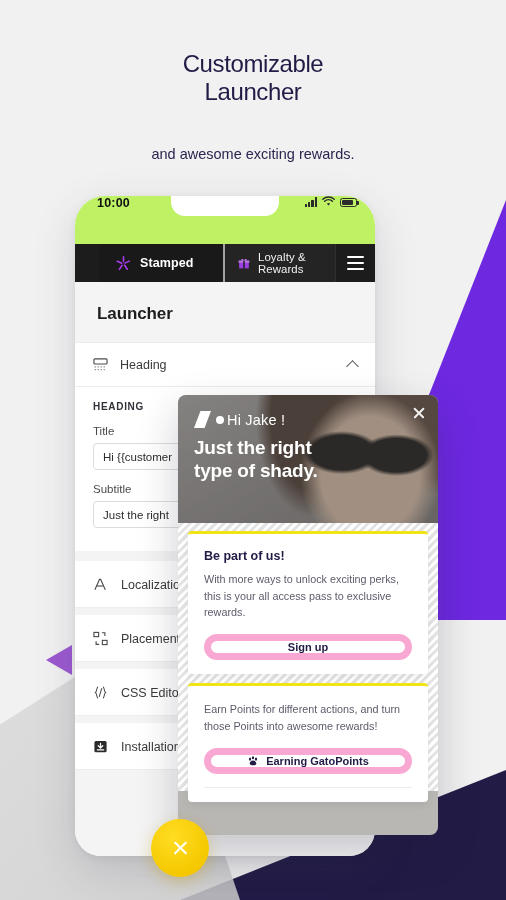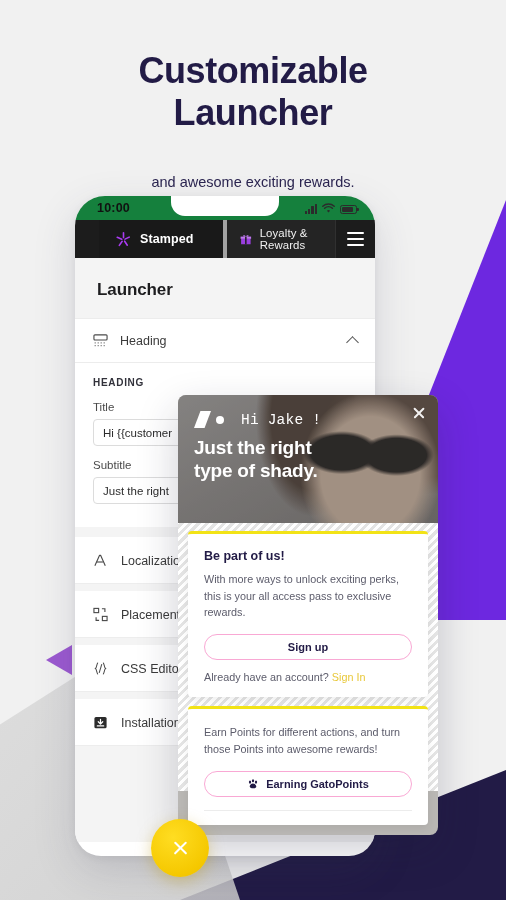--- a/index.html
+++ b/index.html
@@ -51,40 +51,40 @@
     clip-path: polygon(0% 0%, 100% 0%, 50% 100%);
   }
 
   
   .headline {
     position: absolute; left: 0; right: 0; top: 50px;
     text-align: center;
     color: #221b46;
   }
   .headline h1 {
-    font-size: 36px; line-height: 1.16; font-weight: bold;
+    font-size: 24px; line-height: 1.16; font-weight: normal;
     letter-spacing: -0.4px;
   }
   .headline p {
     margin-top: 17px;
     font-size: 14.5px; line-height: 1.45; color: #2b2550;
   }
 
   
   .phone {
     position: absolute; left: 75px; top: 196px;
     width: 300px; height: 660px;
     background: #ffffff;
     border-radius: 30px 30px 26px 26px;
     box-shadow: 0 14px 42px rgba(60,60,90,.17), 0 2px 8px rgba(0,0,0,.06);
     overflow: hidden;
   }
   .statusbar {
-    position: relative; height: 24px; background: #15803d;
-    display: flex; align-items: center; justify-content: space-between;
+    position: relative; height: 48px; background: #bef264;
+    display: flex; align-items: flex-start; justify-content: space-between;
     padding: 0 18px 0 22px;
   }
   .status-time { font-size: 12.5px; font-weight: bold; color: #111; letter-spacing: .2px; }
   .notch {
     position: absolute; left: 50%; transform: translateX(-50%); top: 0;
     width: 108px; height: 20px; background: #fff;
     border-radius: 0 0 14px 14px;
   }
   .status-icons { display: flex; align-items: flex-end; gap: 5px; }
   .sig { display: flex; align-items: flex-end; gap: 1.2px; height: 10px; }
@@ -104,21 +104,21 @@
   
   .navbar { height: 38px; background: #1c1c1c; display: flex; align-items: stretch; padding-left: 24px; }
   .nav-brand {
     flex: 0 0 124px; display: flex; align-items: center; gap: 7px;
     padding-left: 15px; background: #191919;
   }
   .brand-text { color: #fff; font-size: 12.5px; font-weight: bold; letter-spacing: .1px; }
   .nav-loyalty {
     flex: 1; display: flex; align-items: center; gap: 8px;
     padding-left: 13px; background: #242424;
-    border-left: 4px solid #a3a3a3;
+    border-left: 2px solid #a3a3a3;
   }
   .loyalty-text { color: #f2f2f2; font-size: 11.4px; letter-spacing: .1px; }
   .nav-burger {
     flex: 0 0 40px; display: flex; flex-direction: column;
     align-items: center; justify-content: center; gap: 4px;
     background: #1c1c1c; border-left: 1px solid #303030;
   }
   .nav-burger span { display: block; width: 17px; height: 1.8px; background: #fff; border-radius: 1px; }
 
   
@@ -184,21 +184,21 @@
     background:
       radial-gradient(ellipse 54px 30px at 63% 45%, #1b1715 0 58%, rgba(27,23,21,0) 72%),
       radial-gradient(ellipse 52px 29px at 84% 47%, #1b1715 0 58%, rgba(27,23,21,0) 72%),
       radial-gradient(ellipse 90px 105px at 74% 62%, #c9a990 0 55%, rgba(201,169,144,0) 78%),
       radial-gradient(ellipse 130px 86px at 96% 24%, #5b4336 0 60%, rgba(91,67,54,0) 80%),
       radial-gradient(ellipse 70px 120px at 52% 18%, #4a362b 0 60%, rgba(74,54,43,0) 82%),
       linear-gradient(150deg, #9a9795 0%, #85817f 45%, #6f6b69 100%);
   }
   .hero-scrim { position: absolute; inset: 0; background: rgba(85,82,80,.30); }
   .hero-content { position: absolute; left: 16px; top: 16px; right: 16px; }
-  .hero-greet { display: flex; align-items: center; gap: 17px; font-family: Liberation Mono, monospace; }
+  .hero-greet { display: flex; align-items: center; gap: 3px; }
   .hero-logo { display: flex; align-items: center; gap: 5px; }
   .logo-slash {
     width: 17px; height: 17px; background: #fff;
     clip-path: polygon(38% 0%, 100% 0%, 62% 100%, 0% 100%);
   }
   .logo-dot { width: 8px; height: 8px; border-radius: 50%; background: #fff; }
   .hero-hi { color: #fff; font-size: 14.5px; letter-spacing: .2px; }
   .hero-title {
     margin-top: 9px; color: #fff; font-size: 19px;
     font-weight: bold; line-height: 1.2; letter-spacing: -.2px;
@@ -229,21 +229,21 @@
     box-shadow: 0 3px 9px rgba(0,0,0,.07);
   }
   .card + .card { margin-top: 9px; }
   .card-title {
     font-size: 12.5px; font-weight: bold; color: #221b46; margin-bottom: 8px;
   }
   .card-text {
     font-size: 10.8px; color: #5c5c6b; line-height: 1.55;
   }
   .pill-btn {
-    margin-top: 13px; height: 26px; border: 1px solid #f9a8d4;
+    margin-top: 13px; height: 26px; border: 7px solid #f9a8d4;
     border-radius: 14px; display: flex; align-items: center;
     justify-content: center; gap: 7px;
     font-size: 11px; font-weight: bold; color: #221b46; background: #fff;
   }
   .card-foot { margin-top: 11px; font-size: 10.8px; color: #5c5c6b; }
   .card-foot a { color: #e8c83a; text-decoration: none; font-weight: normal; }
   .divider { margin-top: 13px; height: 1px; background: #ececec; }
 
   
   .fab {
@@ -421,24 +421,20 @@
         </div>
       </div>
     </div>
 
     <div class="popup-body">
 
       <div class="card">
         <div class="card-title">Be part of us!</div>
         <div class="card-text">With more ways to unlock exciting perks, this is your all access pass to exclusive rewards.</div>
         <div class="pill-btn">Sign up</div>
-        <div class="card-foot">
-          <span>Already have an account?</span>
-          <a href="#">Sign In</a>
-        </div>
       </div>
 
       <div class="card">
         <div class="card-text">Earn Points for different actions, and turn those Points into awesome rewards!</div>
         <div class="pill-btn">
           <svg width="12" height="12" viewBox="0 0 16 16">
             <ellipse cx="4" cy="5.4" rx="1.5" ry="2.1" fill="#221b46"></ellipse>
             <ellipse cx="12" cy="5.4" rx="1.5" ry="2.1" fill="#221b46"></ellipse>
             <ellipse cx="8" cy="3.6" rx="1.5" ry="2.1" fill="#221b46"></ellipse>
             <path d="M8 7.4c2.6 0 4.4 2.2 4.4 4 0 1.6-1.8 2.3-4.4 2.3s-4.4-.7-4.4-2.3c0-1.8 1.8-4 4.4-4z" fill="#221b46"></path>

